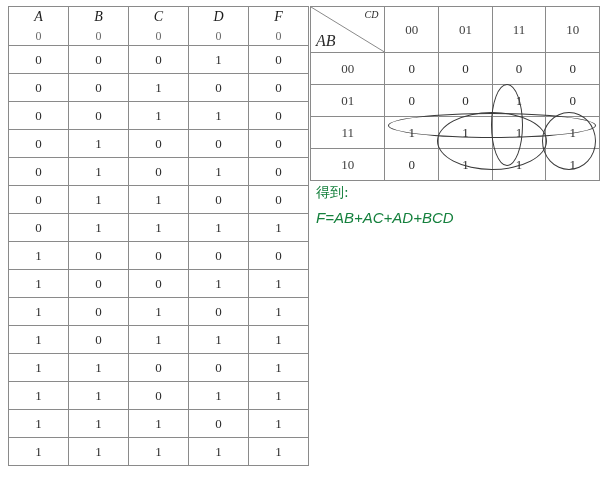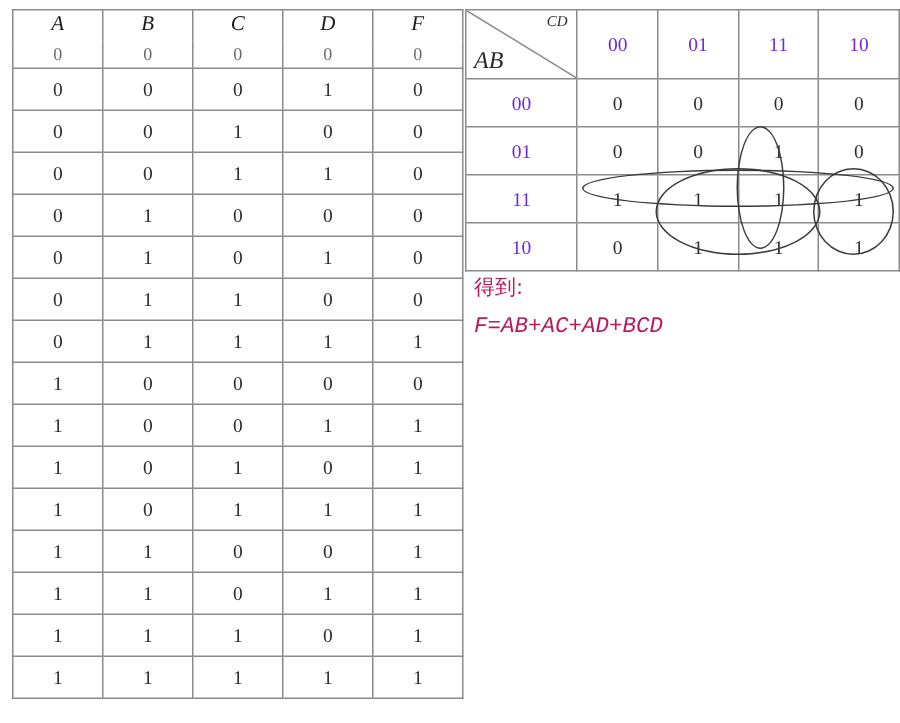--- a/index.html
+++ b/index.html
@@ -68,21 +68,21 @@
     padding: 0;
     position: relative;
   }
   #kmap td.corner {
     width: 74px;
     height: 45px;
     padding: 0;
   }
   #kmap td.colhead, #kmap td.rowhead {
     font-size: 13px;
-    color: #6d28d9;
+    color: #404040;
   }
   #kmap td.rowhead {
     width: 74px;
   }
   .corner-inner {
     position: relative;
     width: 100%;
     height: 100%;
   }
   .corner-inner .diag {
@@ -121,29 +121,29 @@
     box-sizing: border-box;
   }
 
   
   #conclusion {
     position: absolute;
     left: 316px;
     top: 182px;
     font-size: 15px;
     line-height: 1.55;
-    color: #be185d;
+    color: #15803d;
   }
   #conclusion .line1 {
     font-family: "DejaVu Sans", sans-serif;
     font-size: 14px;
   }
   #conclusion .line2 {
     font-style: italic;
-    font-family: Liberation Mono, monospace;
+    font-family: Liberation Sans, sans-serif;
     font-size: 15px;
     margin-top: 2px;
   }
 </style>
 </head>
 <body>
 
 <table id="truth-table">
   <tbody>
     <tr class="header">

